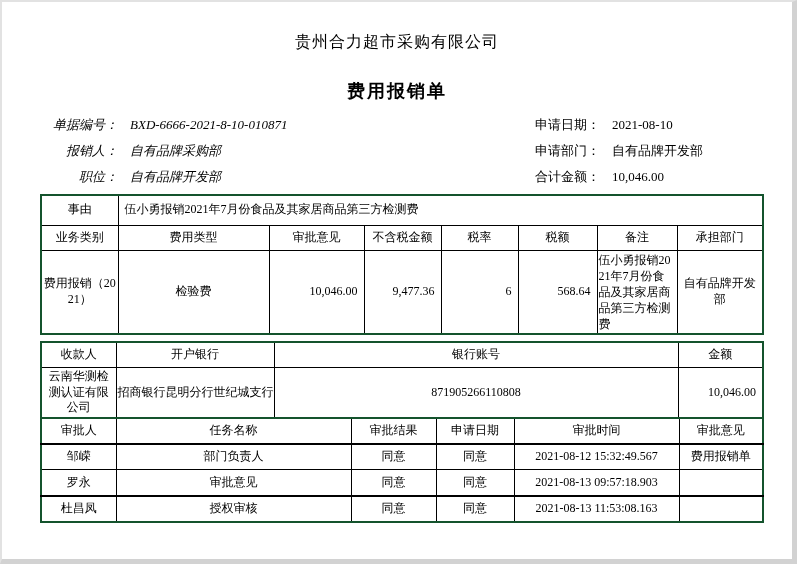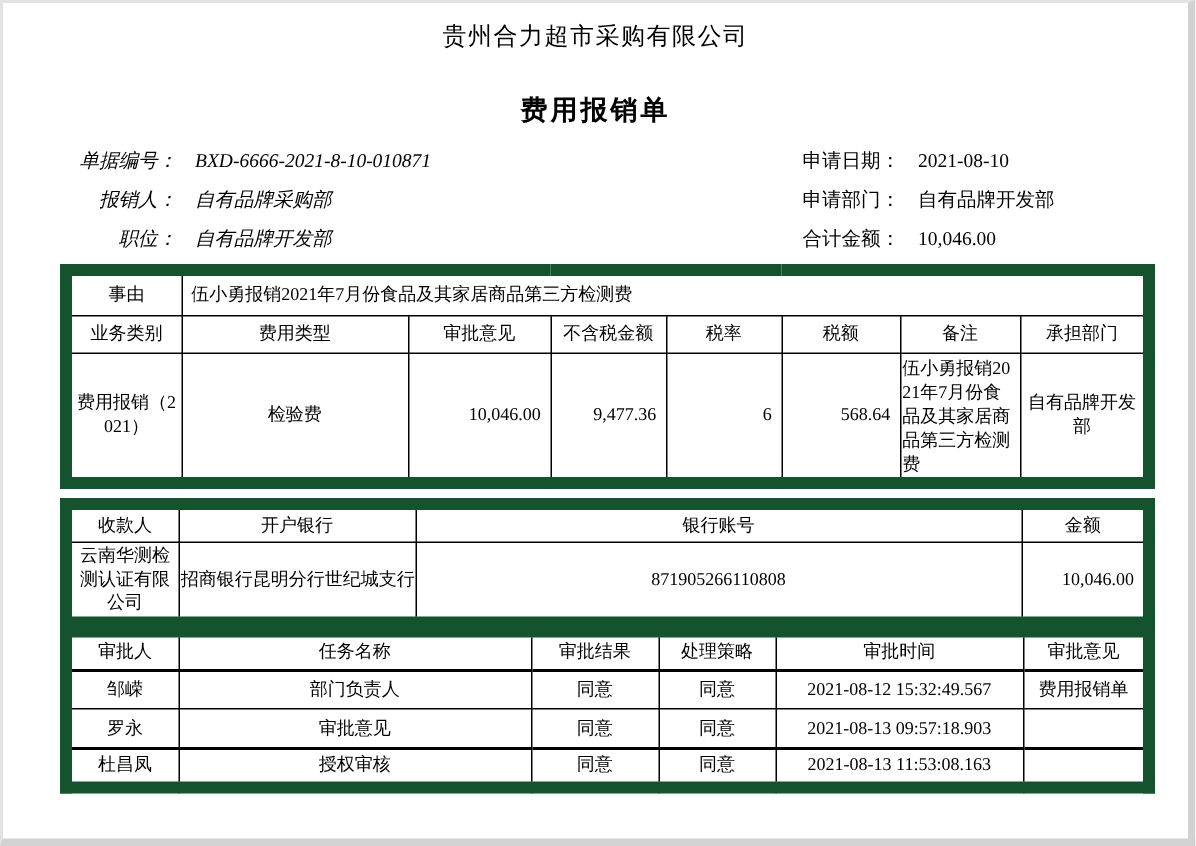--- a/index.html
+++ b/index.html
@@ -9,34 +9,34 @@
     width:797px; height:564px;
     background:#ffffff;
     color:#000000;
     font-family:"Liberation Serif","DejaVu Serif",serif;
     border-top:2px solid #e2e2e2;
     border-left:2px solid #e2e2e2;
     border-right:5px solid #d2d2d2;
     border-bottom:5px solid #d2d2d2;
     overflow:hidden;
   }
-  .company { padding-top:12px; text-align:center; font-size:16px; letter-spacing:1px; }
+  .company { padding-top:30px; text-align:center; font-size:16px; letter-spacing:1px; }
   .doc-title { margin-top:26px; text-align:center; font-size:18px; font-weight:bold; letter-spacing:2px; }
 
   .info { margin:13px 0 7px 38px; width:722px; font-size:13px; }
   .info-row { display:flex; align-items:center; height:17px; margin-bottom:9px; }
   .pair { display:flex; align-items:center; }
   .pair-left { width:482px;font-style:italic; }
   .lbl-l { width:78px; text-align:right; white-space:nowrap; }
   .lbl-r { width:78px; text-align:right; white-space:nowrap; }
   .val { margin-left:12px; white-space:nowrap; }
 
   table { border-collapse:collapse; table-layout:fixed; margin-left:38px; width:722px; font-size:12px; }
   td { border:1px solid #000; text-align:center; vertical-align:middle; padding:1px 2px; line-height:1.3; overflow:hidden; word-break:break-all; }
-  .tbl { border:8px solid #14532d; }
+  .tbl { border:2px solid #14532d; }
   .num { text-align:right; padding-right:6px; }
   .left-cell { text-align:left; padding-left:6px; }
   .note-cell { text-align:left; padding:1px 1px; line-height:1.35; }
   .tight { padding:1px 1px; }
   .nowrap { white-space:nowrap; word-break:keep-all; }
   .bank-tbl { margin-top:6px; }
   .appr-tbl { margin-top:-2px;border-radius:24px; }
   .appr-tbl tr.head td { border-bottom:2px solid #000; }
   .appr-tbl tr.thick-top td { border-top:2px solid #000; }
 </style>
@@ -150,21 +150,21 @@
         <col style="width:85px">
       <col style="width:78px">
         <col style="width:165px">
         <col style="width:84px">
     </colgroup>
     <tbody>
         <tr class="head" style="height:26px">
       <td>审批人</td>
       <td>任务名称</td>
       <td>审批结果</td>
-      <td>处理策略</td>
+      <td>申请日期</td>
       <td>审批时间</td>
       <td>审批意见</td>
     </tr>
     <tr style="height:26px">
       <td>邹嵘</td>
       <td>部门负责人</td>
       <td>同意</td>
       <td>同意</td>
       <td class="nowrap">2021-08-12 15:32:49.567</td>
       <td class="tight">费用报销单</td>

